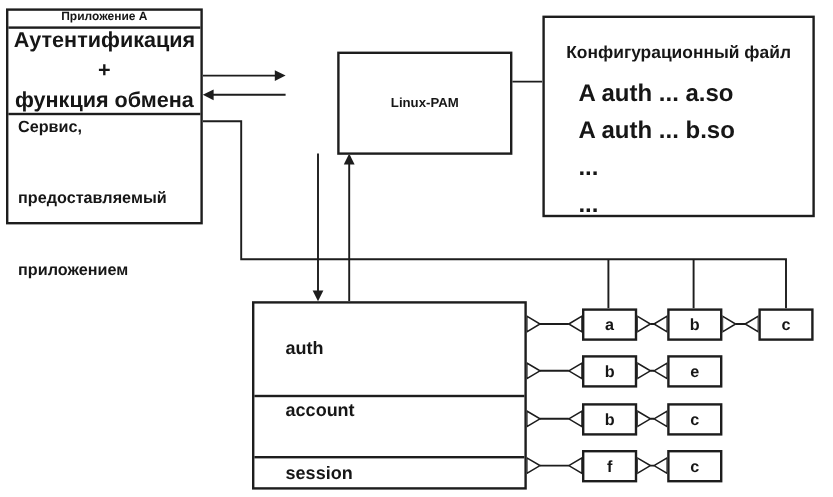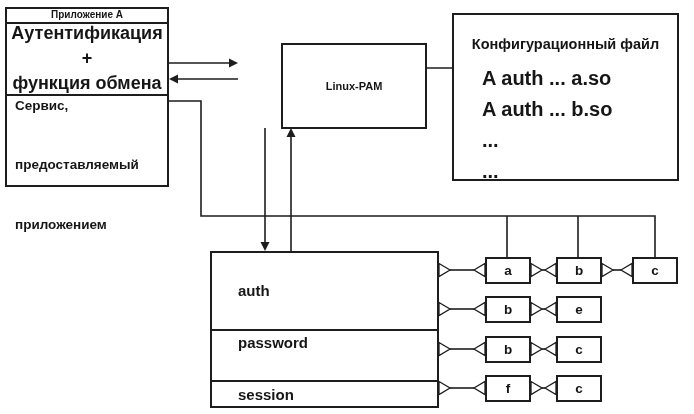--- a/index.html
+++ b/index.html
@@ -131,21 +131,21 @@
       <div class="cfg-line">...</div>
       <div class="cfg-line">...</div>
     </div>
   </div>
 
   <div class="box stack-table">
     <div class="stack-row">
       <span>auth</span>
     </div>
     <div class="stack-row">
-      <span>password</span>
+      <span>account</span>
     </div>
     <div class="stack-row">
       <span>session</span>
     </div>
   </div>
 
   <div class="box mod-box" style="left:485px;top:257px;">
     <span>a</span>
   </div>
   <div class="box mod-box" style="left:556px;top:257px;">

